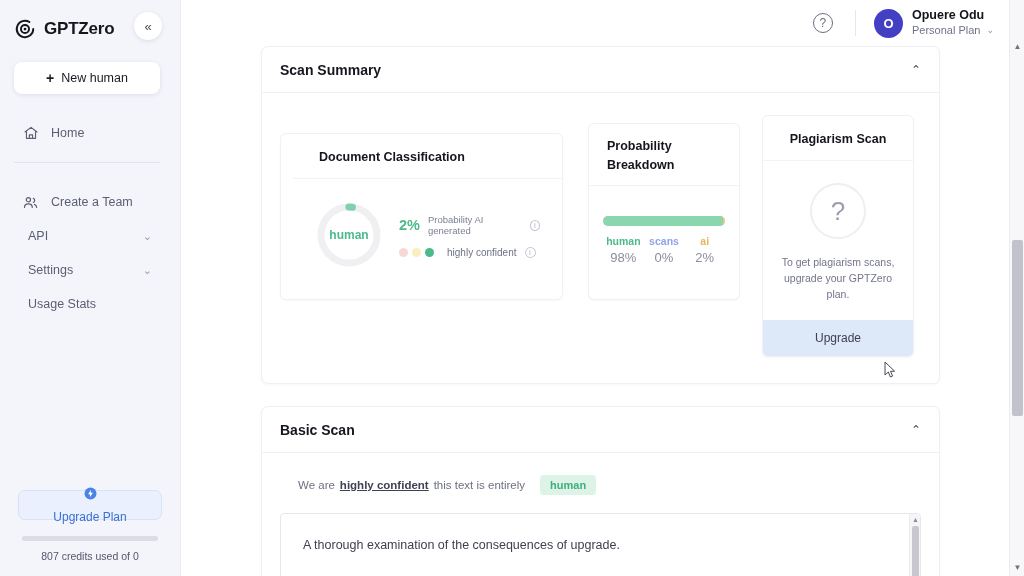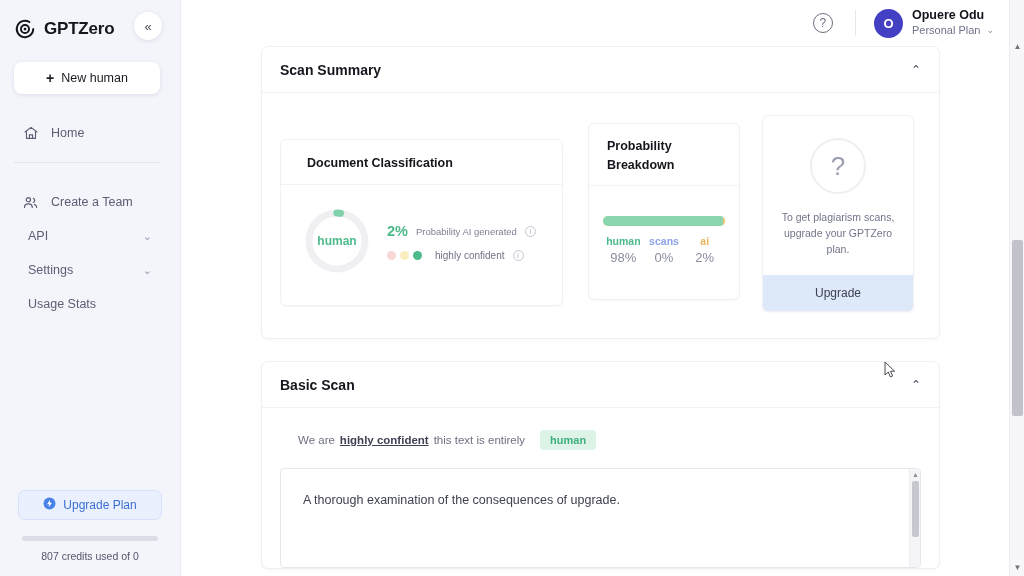--- a/index.html
+++ b/index.html
@@ -53,21 +53,21 @@
   .nav-item .chev { margin-left: auto; margin-right: 28px; color:#9a9db0; font-size: 11px; }
   .nav-divider { height: 1px; background: #e4e3ef; margin: 12px 20px 0 14px; }
   .nav-group { margin-top: 22px; }
   .nav-item.plain { padding-left: 28px; }
 
   .side-bottom { position: absolute; left: 0; right: 0; bottom: 14px; }
   .upgrade-plan {
     margin: 0 18px; height: 30px; border-radius: 7px;
     background: #eaf0fd; border: 1px solid #d6e2fb;
     display: flex; align-items: center; justify-content: center; gap: 7px;
-    font-size: 12px; color: #3b6fd4; font-weight: 500; cursor: pointer;
+    font-size: 12px; color: #3b6fd4; font-weight: 500; cursor: pointer; flex-direction: column;
   }
   .credit-bar {
     margin: 16px 22px 0 22px; height: 5px; border-radius: 3px; background: #dcdce6;
   }
   .credit-text {
     margin-top: 9px; text-align: center; font-size: 10.5px; color: #54576a;
   }
 
   
   .main { flex: 1 1 auto; position: relative; height: 576px; background: #ffffff; overflow: hidden; }
@@ -114,21 +114,21 @@
   
   .summary-body { padding: 22px 18px 26px 18px; display: flex; align-items: flex-start; gap: 0; }
 
   .card {
     background: #ffffff; border: 1px solid #f0f0f5; border-radius: 6px;
     box-shadow: 0 1px 2px rgba(40,40,80,.04);
   }
   .card-head { padding: 13px 26px; border-bottom: 1px solid #f2f2f7; }
   .card-head-title { font-size: 12.5px; font-weight: 600; color: #15161d; }
 
-  .card-doc { width: 283px; margin-top: 24px; }
+  .card-doc { width: 283px; margin-top: 18px; padding-left: 12px; }
   .card-doc .card-body { padding: 22px 22px 30px 22px; display: flex; align-items: center; gap: 16px; }
 
   .donut { position: relative; width: 68px; height: 68px; flex: 0 0 68px; }
   .donut svg { display:block; }
   .donut-label {
     position: absolute; inset: 0; display: flex; align-items: center; justify-content: center;
     font-size: 12px; font-weight: 700; color: #4cba8b;
   }
   .doc-stats { display: flex; flex-direction: column; gap: 11px; padding-top: 2px; }
   .stat-row { display: flex; align-items: center; gap: 8px; }
@@ -379,20 +379,23 @@
                 </div>
                 <div class="pl-col pl-ai">
                   <div class="pl-name">ai</div>
                   <div class="pl-val">2%</div>
                 </div>
               </div>
             </div>
           </div>
 
           <div class="card card-plag" style="margin-left:22px;">
+            <div class="card-head">
+              <span class="card-head-title">Plagiarism Scan</span>
+            </div>
             <div class="card-body">
               <div class="qmark">?</div>
               <div class="plag-text">To get plagiarism scans, upgrade your GPTZero plan.</div>
             </div>
             <div class="plag-upgrade">Upgrade</div>
           </div>
 
         </div>
       </section>
 

